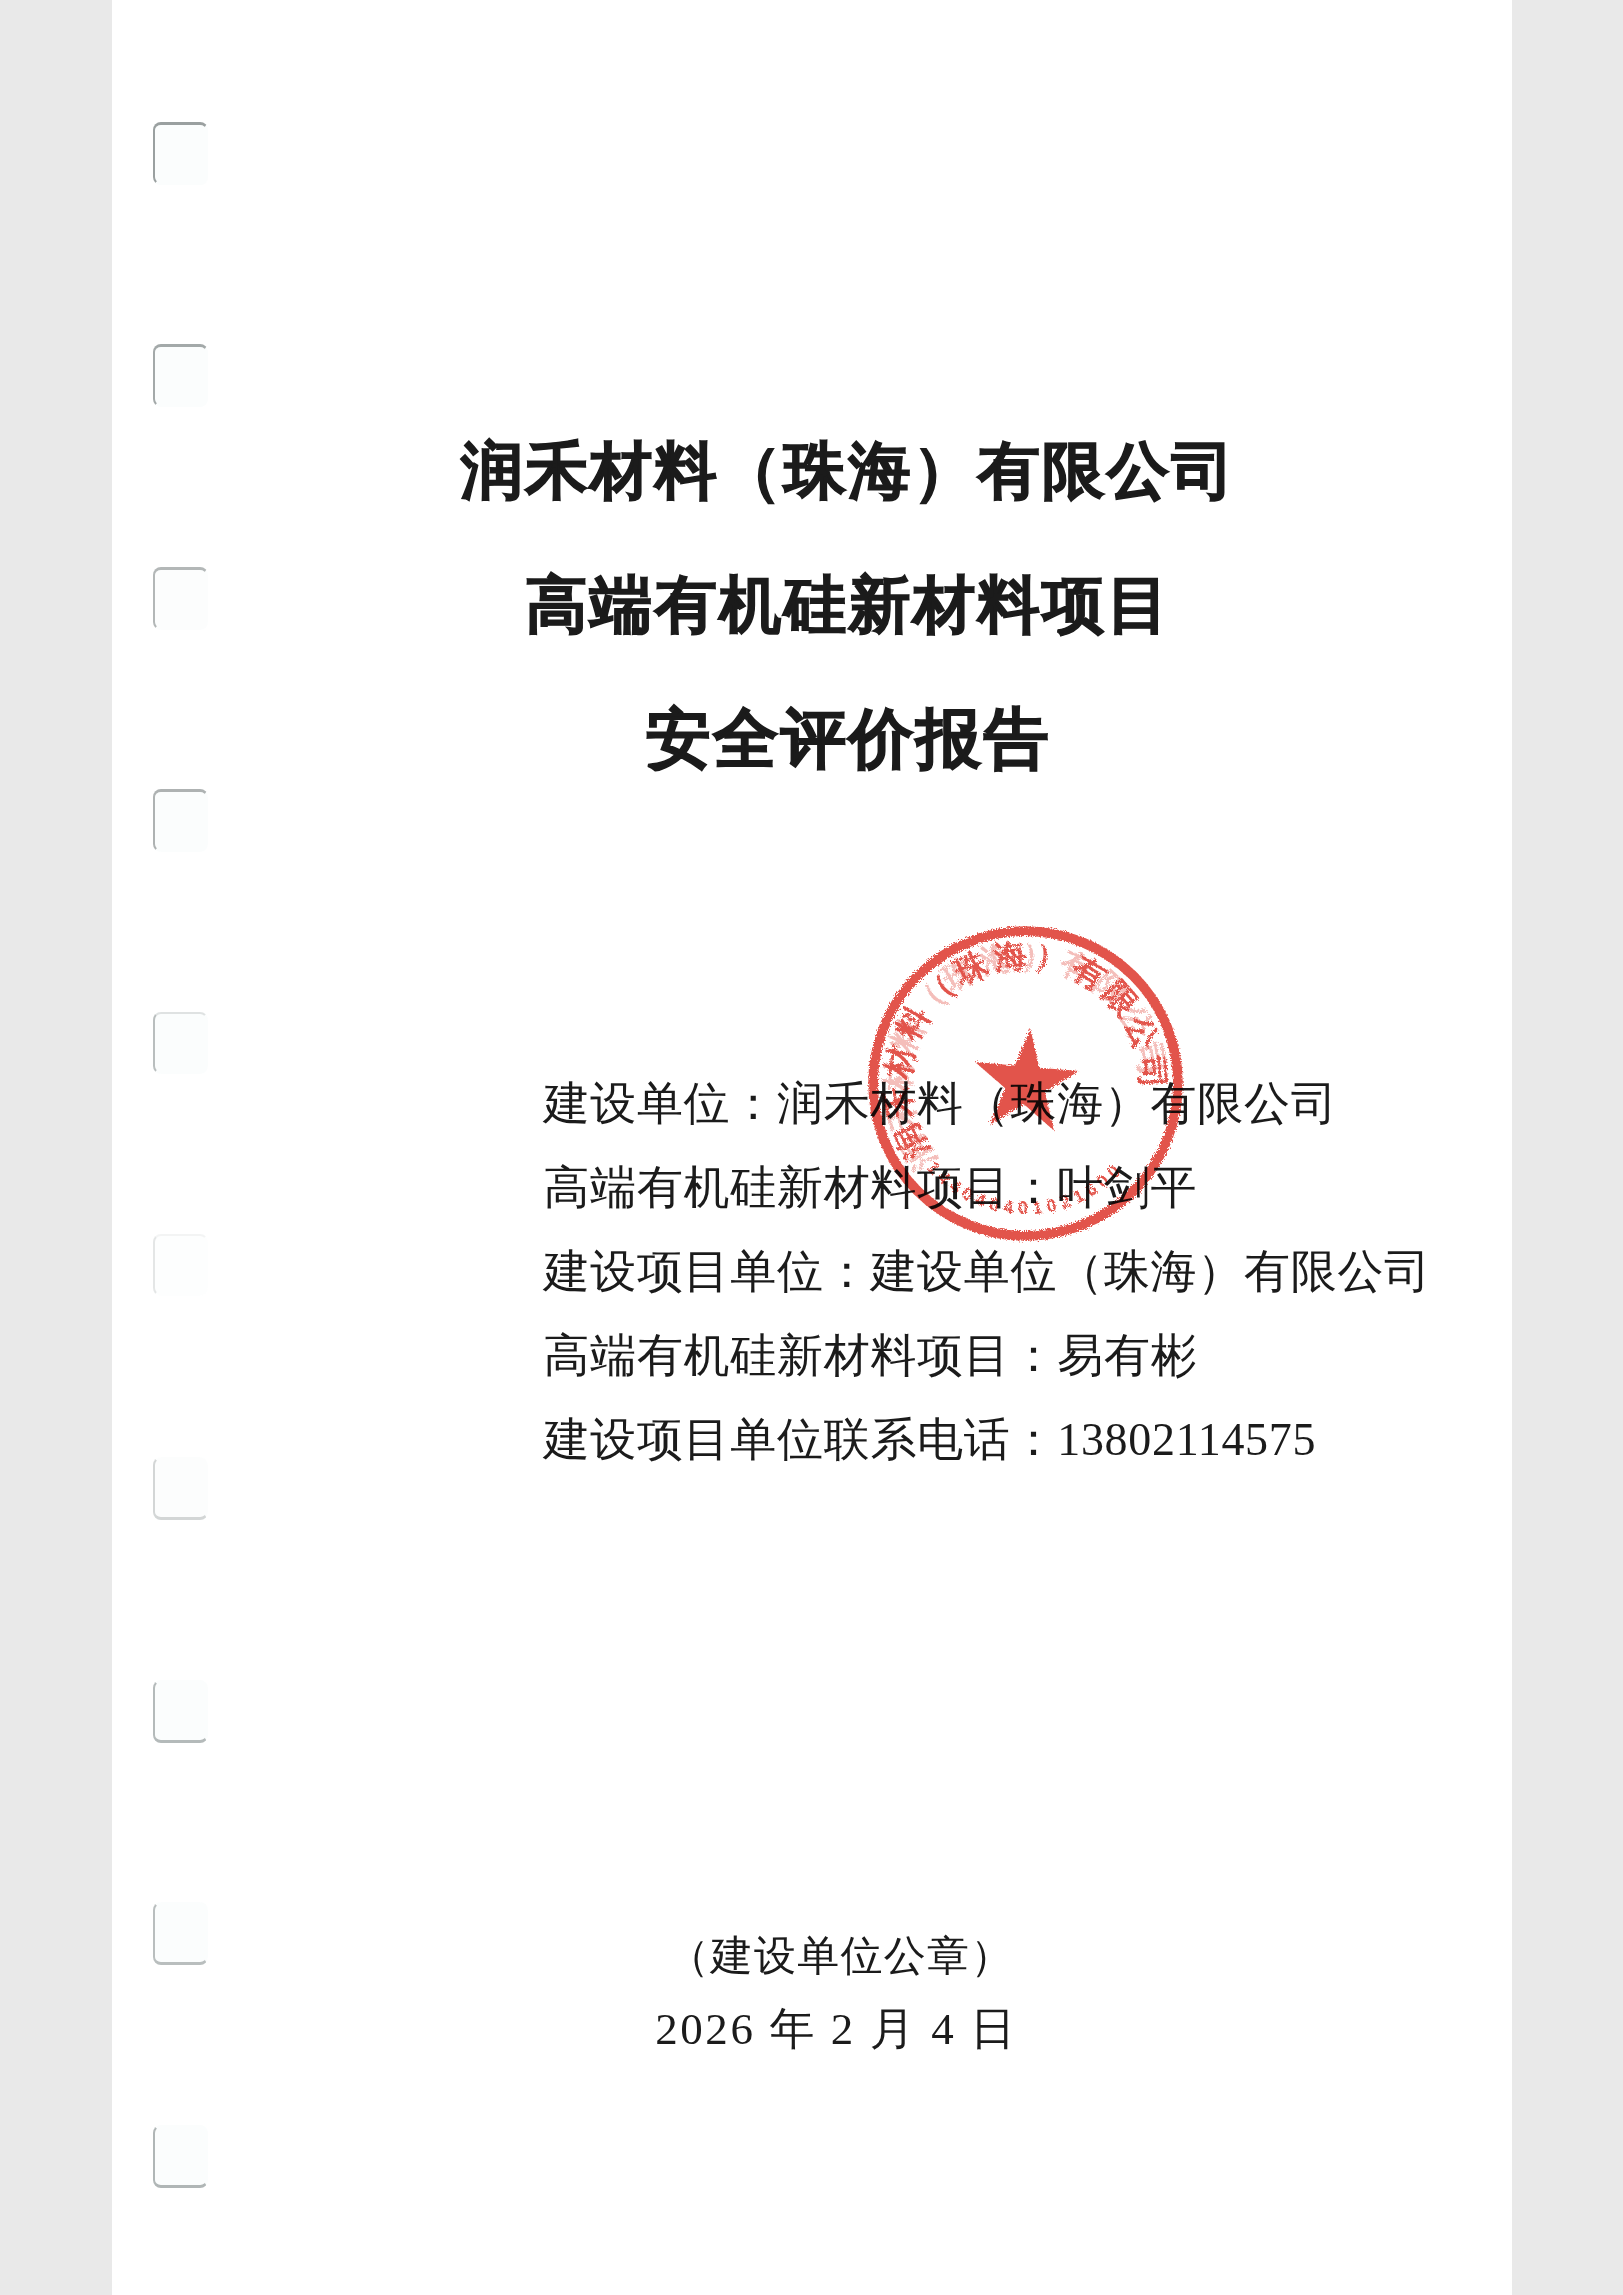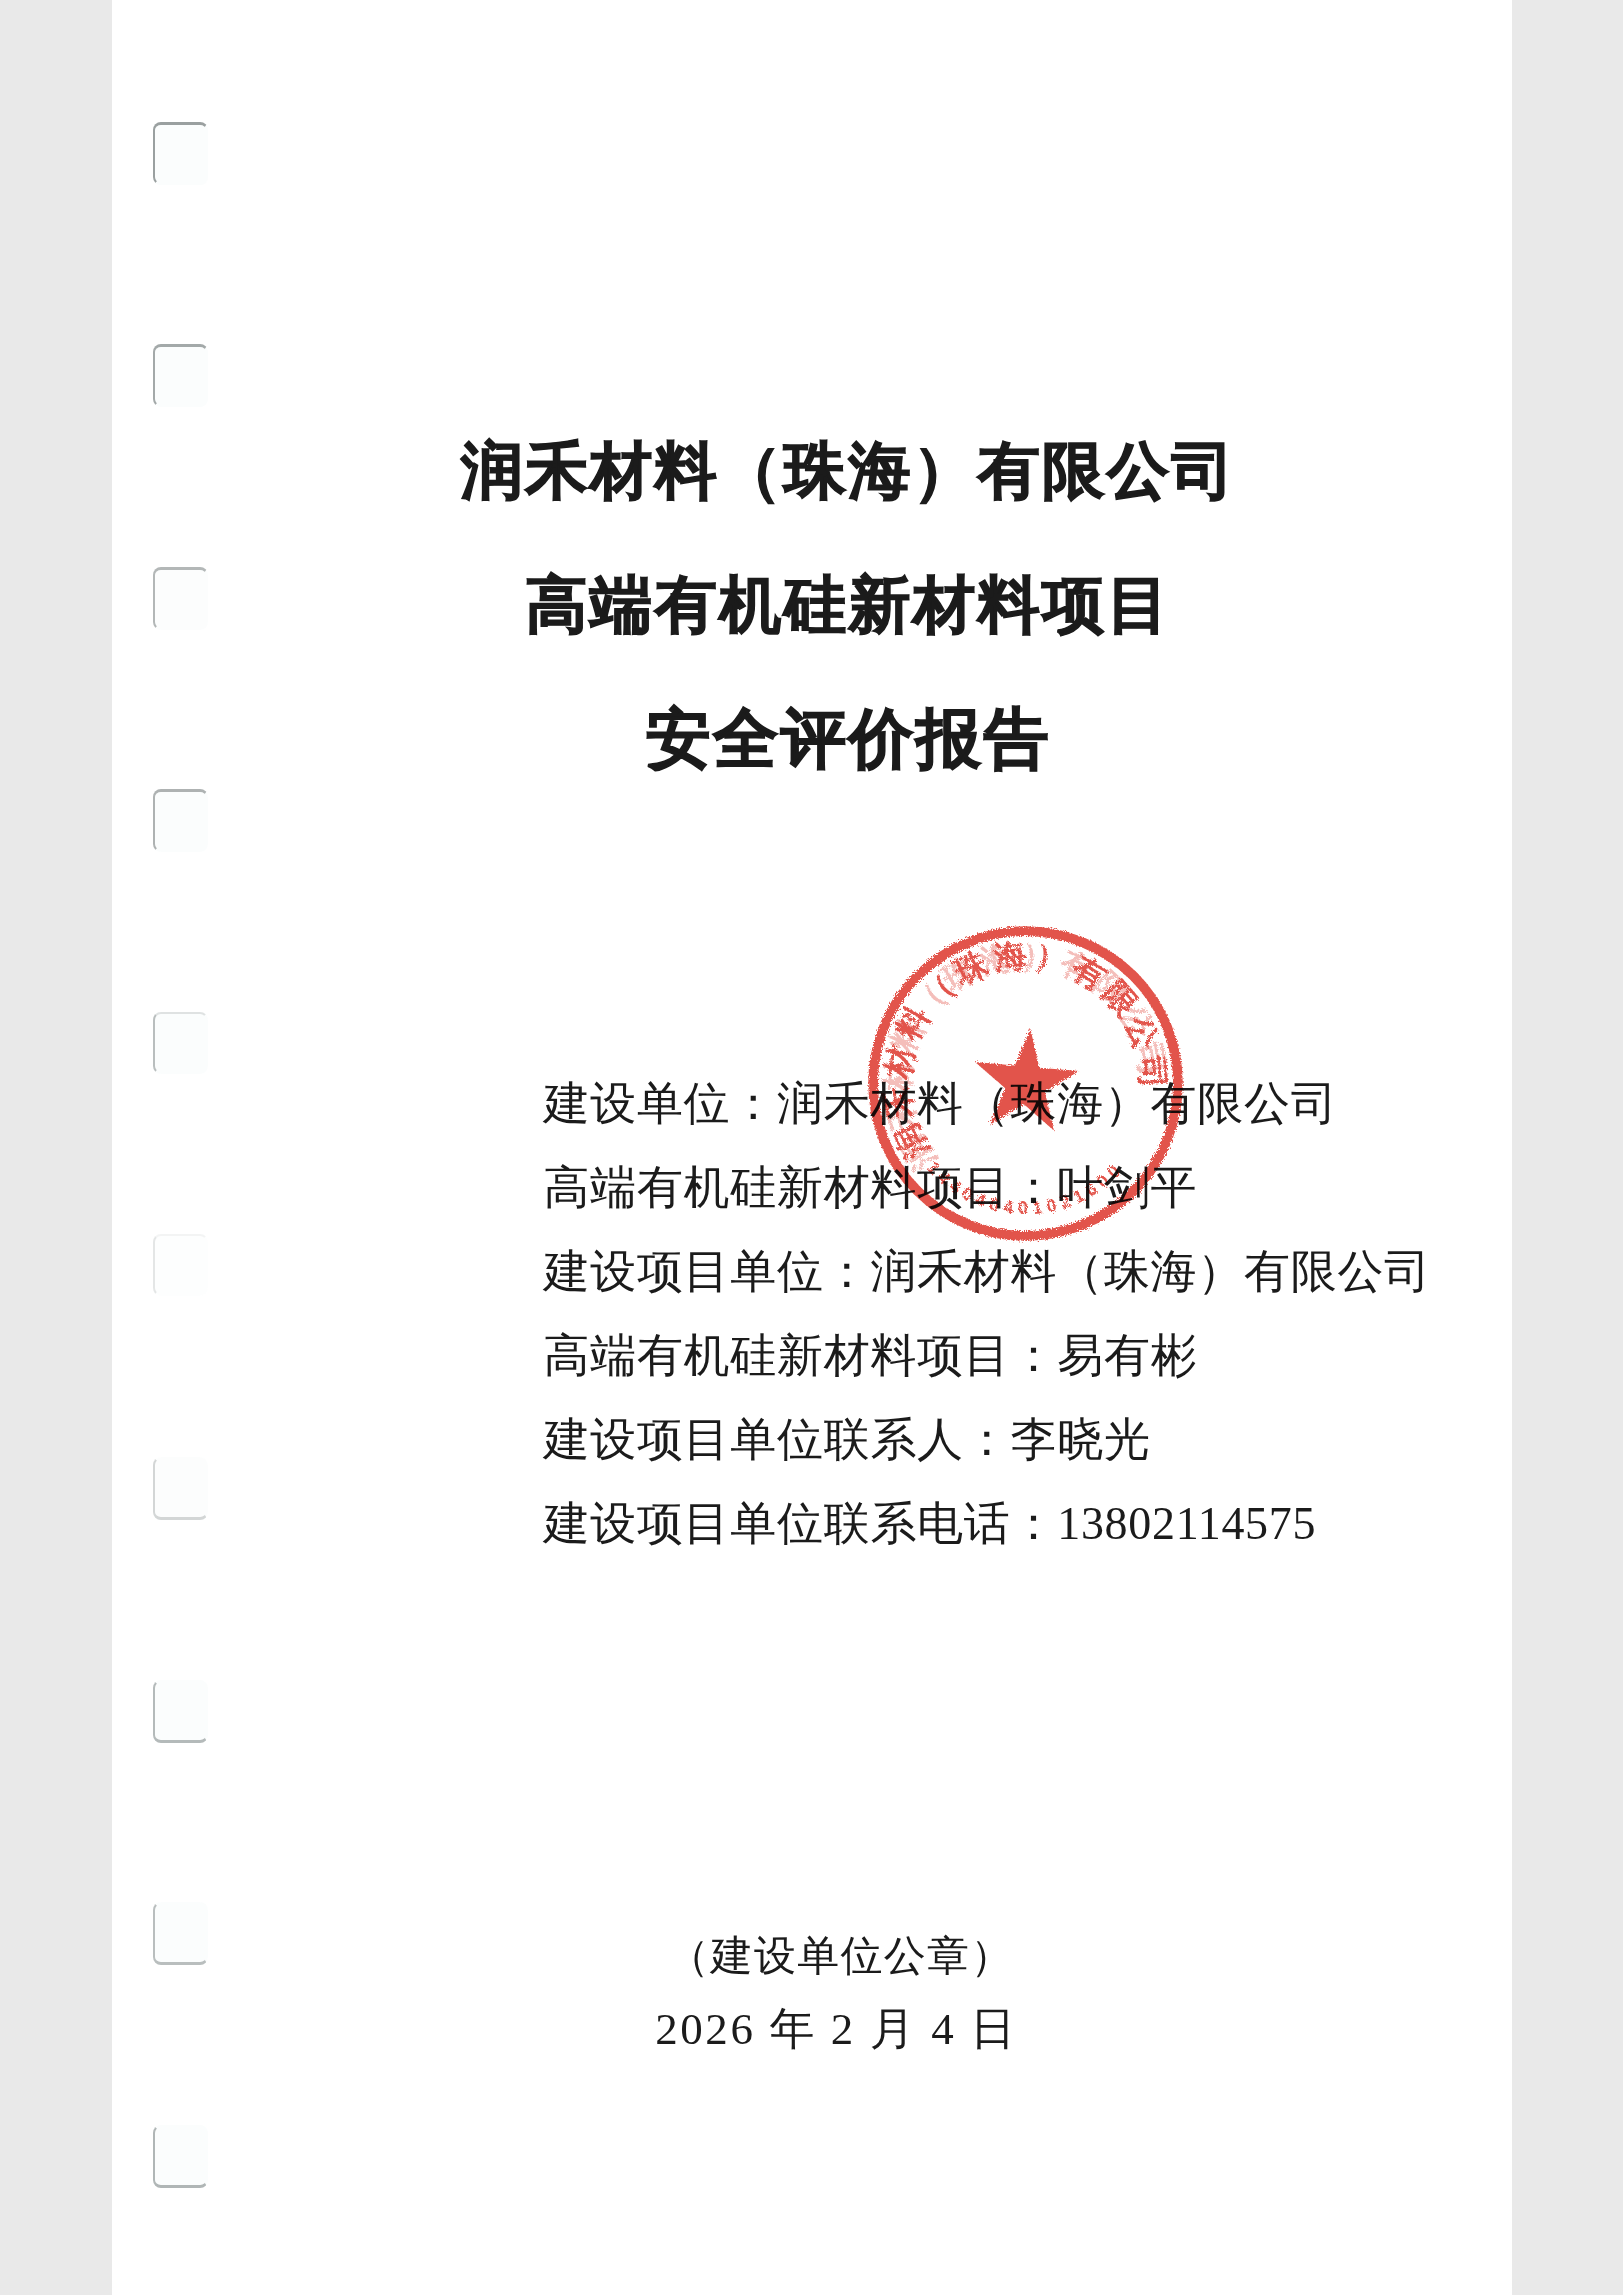--- a/index.html
+++ b/index.html
@@ -96,23 +96,22 @@
     <div class="hole h-bl"></div>
   </div>
 
   <div class="title-line t1">润禾材料（珠海）有限公司</div>
   <div class="title-line t2">高端有机硅新材料项目</div>
   <div class="title-line t3">安全评价报告</div>
 
   <div class="info-block">
     <div class="info-line">建设单位：润禾材料（珠海）有限公司</div>
     <div class="info-line">高端有机硅新材料项目：叶剑平</div>
-    <div class="info-line">建设项目单位：润禾材料（珠海）有限公司</div>
+    <div class="info-line">建设项目单位：建设单位（珠海）有限公司</div>
     <div class="info-line">高端有机硅新材料项目：易有彬</div>
-    <div class="info-line">建设项目单位联系人：李晓光</div>
     <div class="info-line">建设项目单位联系电话：13802114575</div>
   </div>
 
   <div class="seal">
     <svg viewBox="0 0 500 500" xmlns="http://www.w3.org/2000/svg">
       <defs>
         <path id="arcTop" d="M 104.2 352.1 A 178 178 0 1 1 395.8 352.1" fill="none"></path>
         <path id="arcBot" d="M 86.2 364.7 A 200 200 0 0 0 413.8 364.7" fill="none"></path>
         <filter id="rough" x="-8%" y="-8%" width="116%" height="116%">
           <feTurbulence type="fractalNoise" baseFrequency="0.55" numOctaves="2" seed="11" result="n"></feTurbulence>

